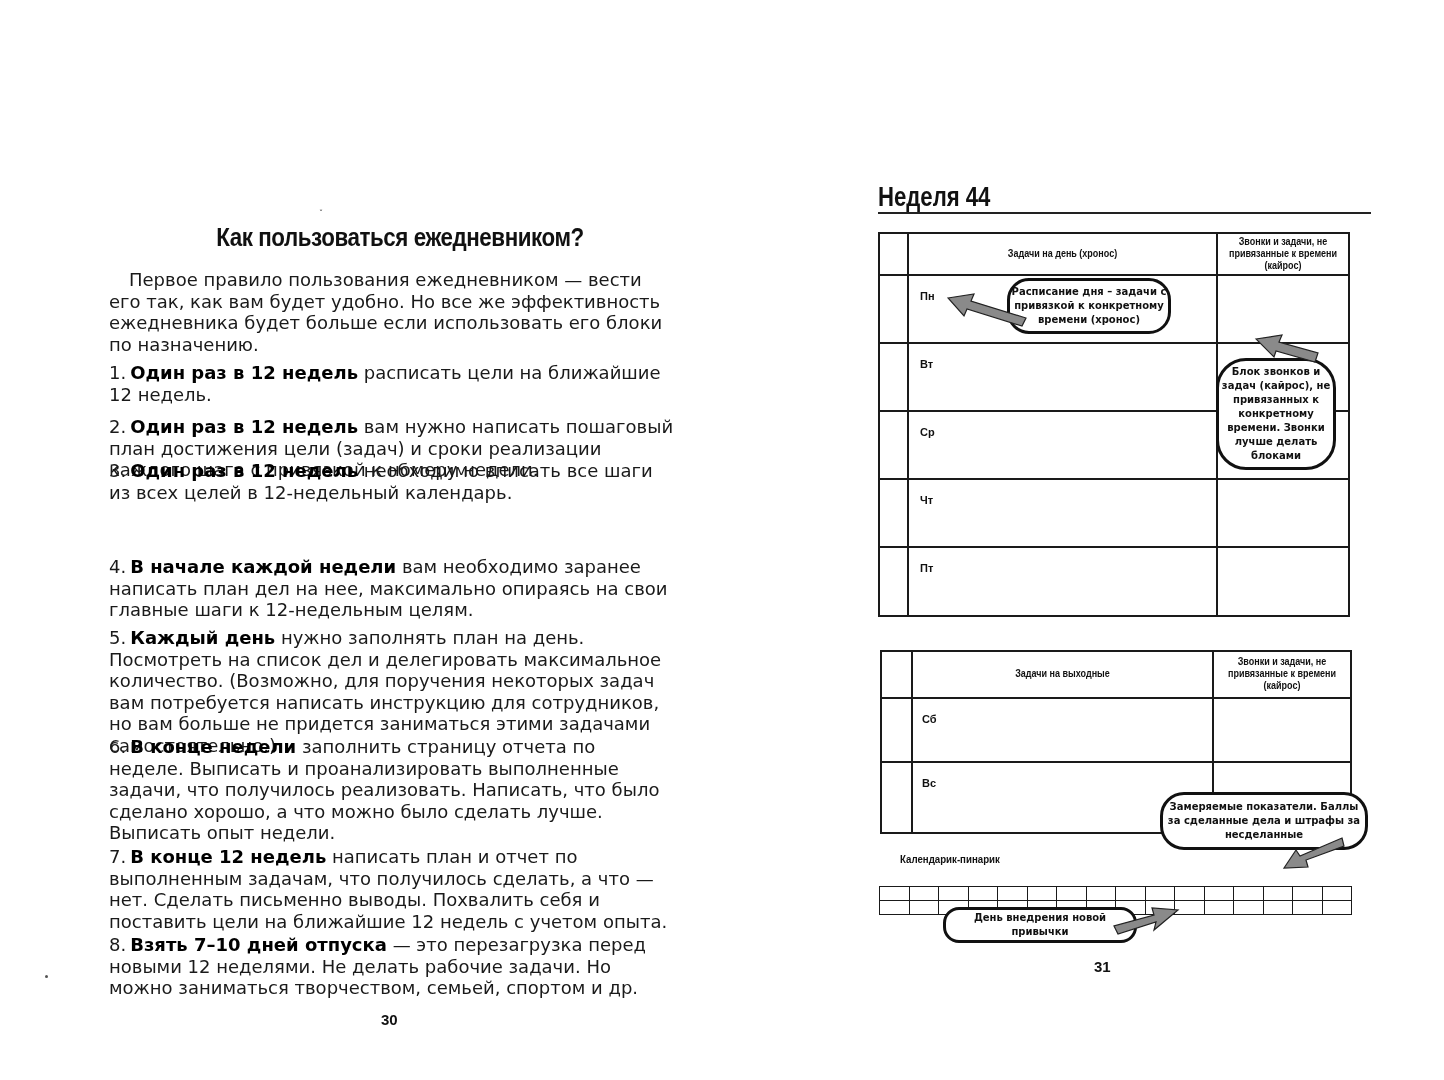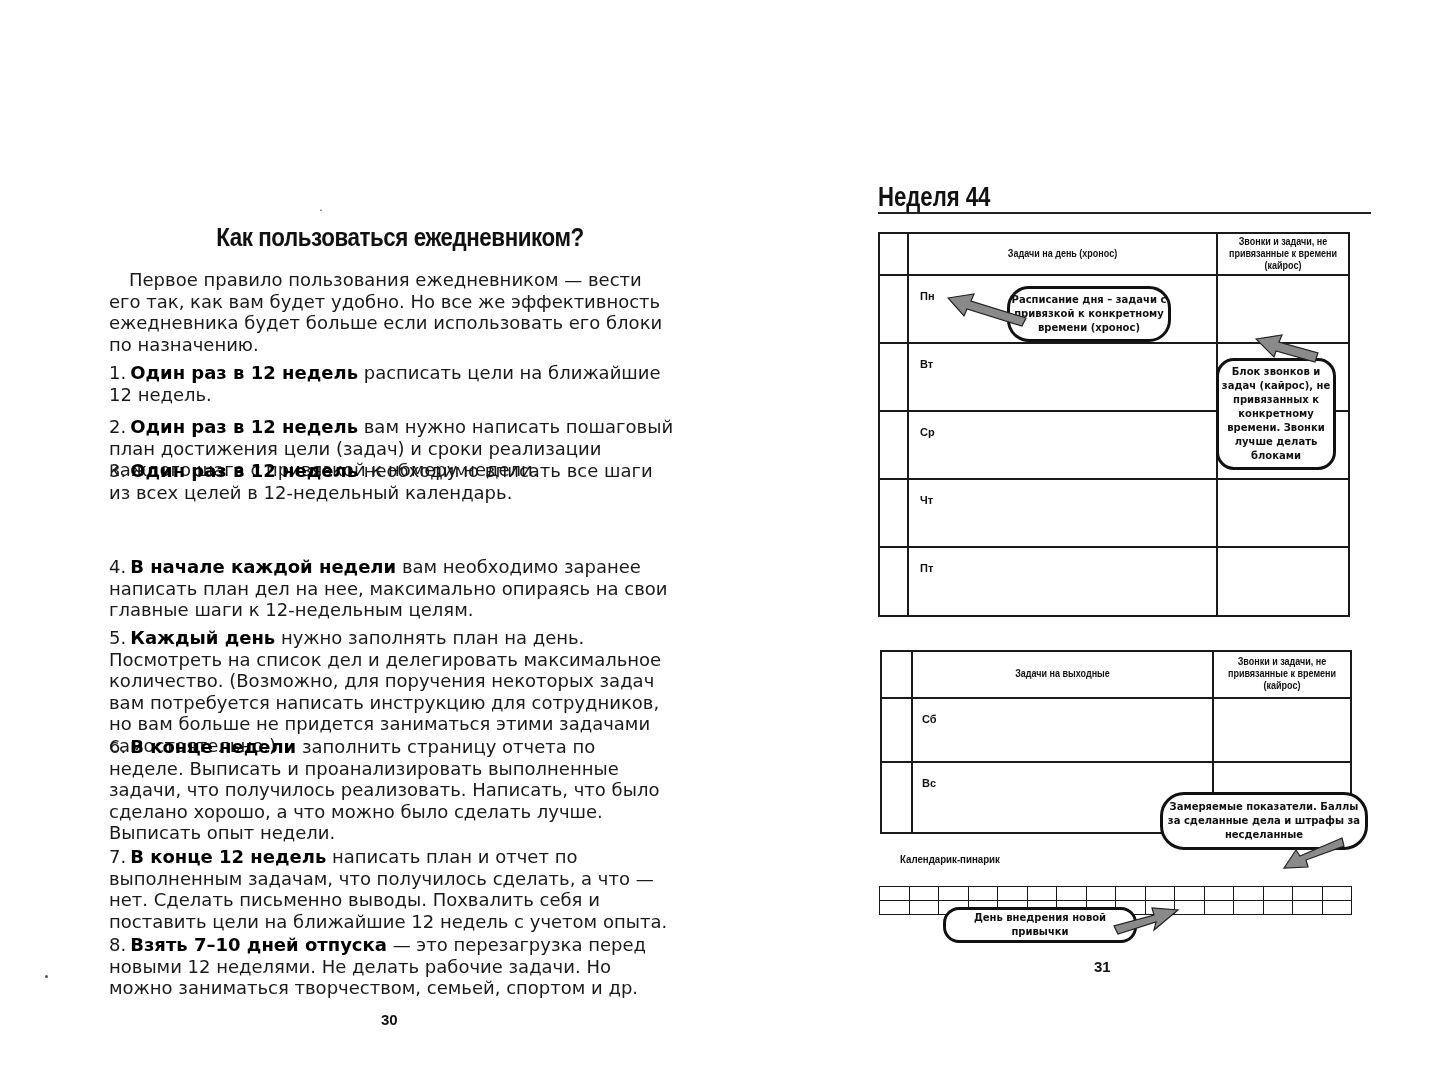--- a/index.html
+++ b/index.html
@@ -151,26 +151,26 @@
       <td class="day">Пт</td>
       <td></td>
           <td></td>
     </tr>
   </tbody>
     </table>
 
   <svg class="arrow" style="left:222px; top:290px" width="90" height="40" viewBox="0 0 90 40">
     <polygon points="4,8 30,4 27,11 82,28 78,36 23,19 20,26" fill="#8a8a8a" stroke="#222" stroke-width="1.2"></polygon>
   </svg>
-  <div class="bubble" style="left:285px; top:286px; width:164px; height:56px; border-radius:22px;">Расписание дня – задачи с привязкой к конкретному времени (хронос)</div>
+  <div class="bubble" style="left:285px; top:278px; width:164px; height:56px; border-radius:22px;">Расписание дня – задачи с привязкой к конкретному времени (хронос)</div>
 
   <svg class="arrow" style="left:530px; top:333px" width="70" height="36" viewBox="0 0 70 36">
     <polygon points="4,6 30,2 27,9 66,20 63,29 24,18 22,24" fill="#8a8a8a" stroke="#222" stroke-width="1.2"></polygon>
   </svg>
-  <div class="bubble" style="left:494px; top:358px; width:120px; height:112px; border-radius:18px;">Блок звонков и задач (кайрос), не привязанных к конкретному времени. Звонки лучше делать блоками</div>
+  <div class="bubble" style="left:494px; top:358px; width:120px; height:112px; border-radius:30px;">Блок звонков и задач (кайрос), не привязанных к конкретному времени. Звонки лучше делать блоками</div>
 
   <table class="grid" style="left:158px; top:650px; width:470px; height:184px;">
     <colgroup>
         <col style="width:31px">
         <col style="width:301px">
         <col style="width:138px">
       </colgroup>
     <tbody>
         <tr style="height:46px">
       <td></td>

